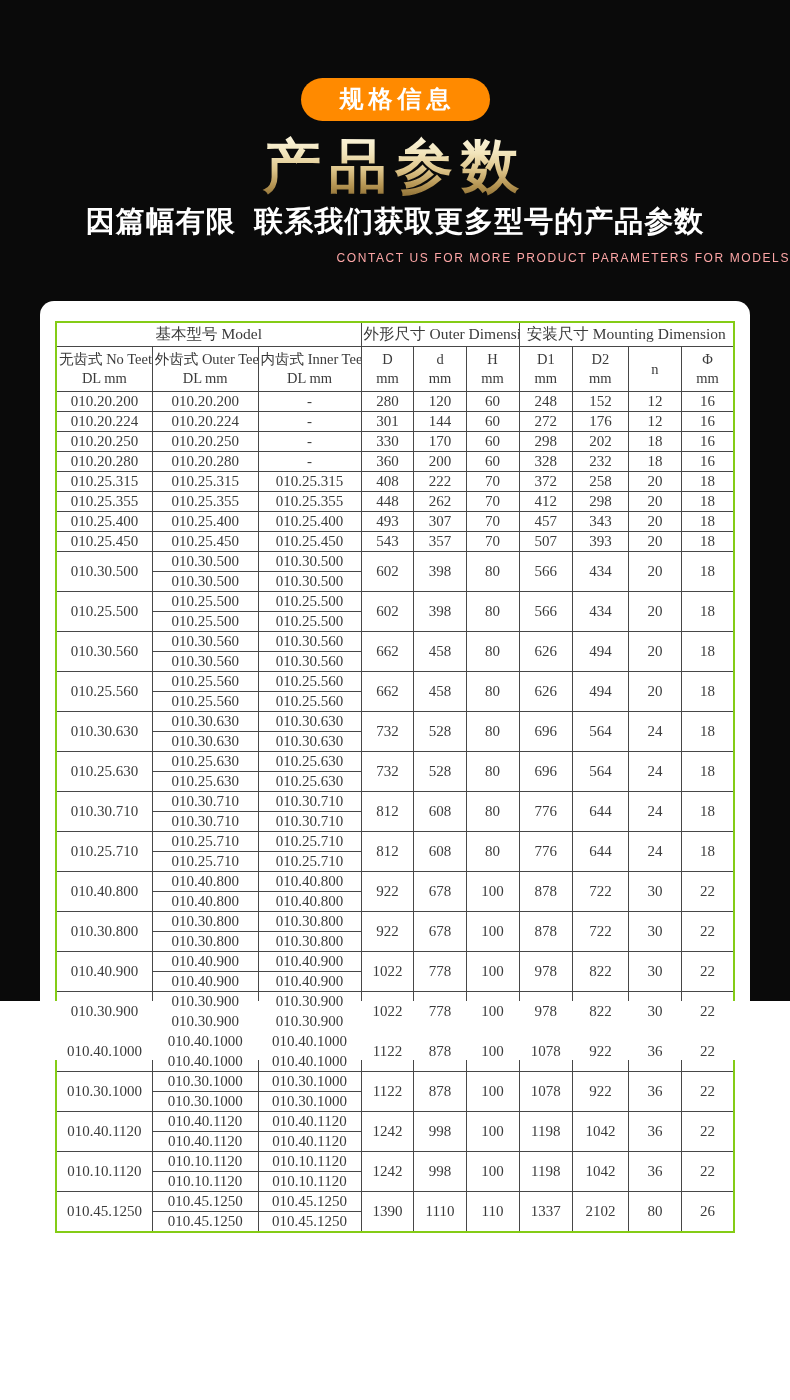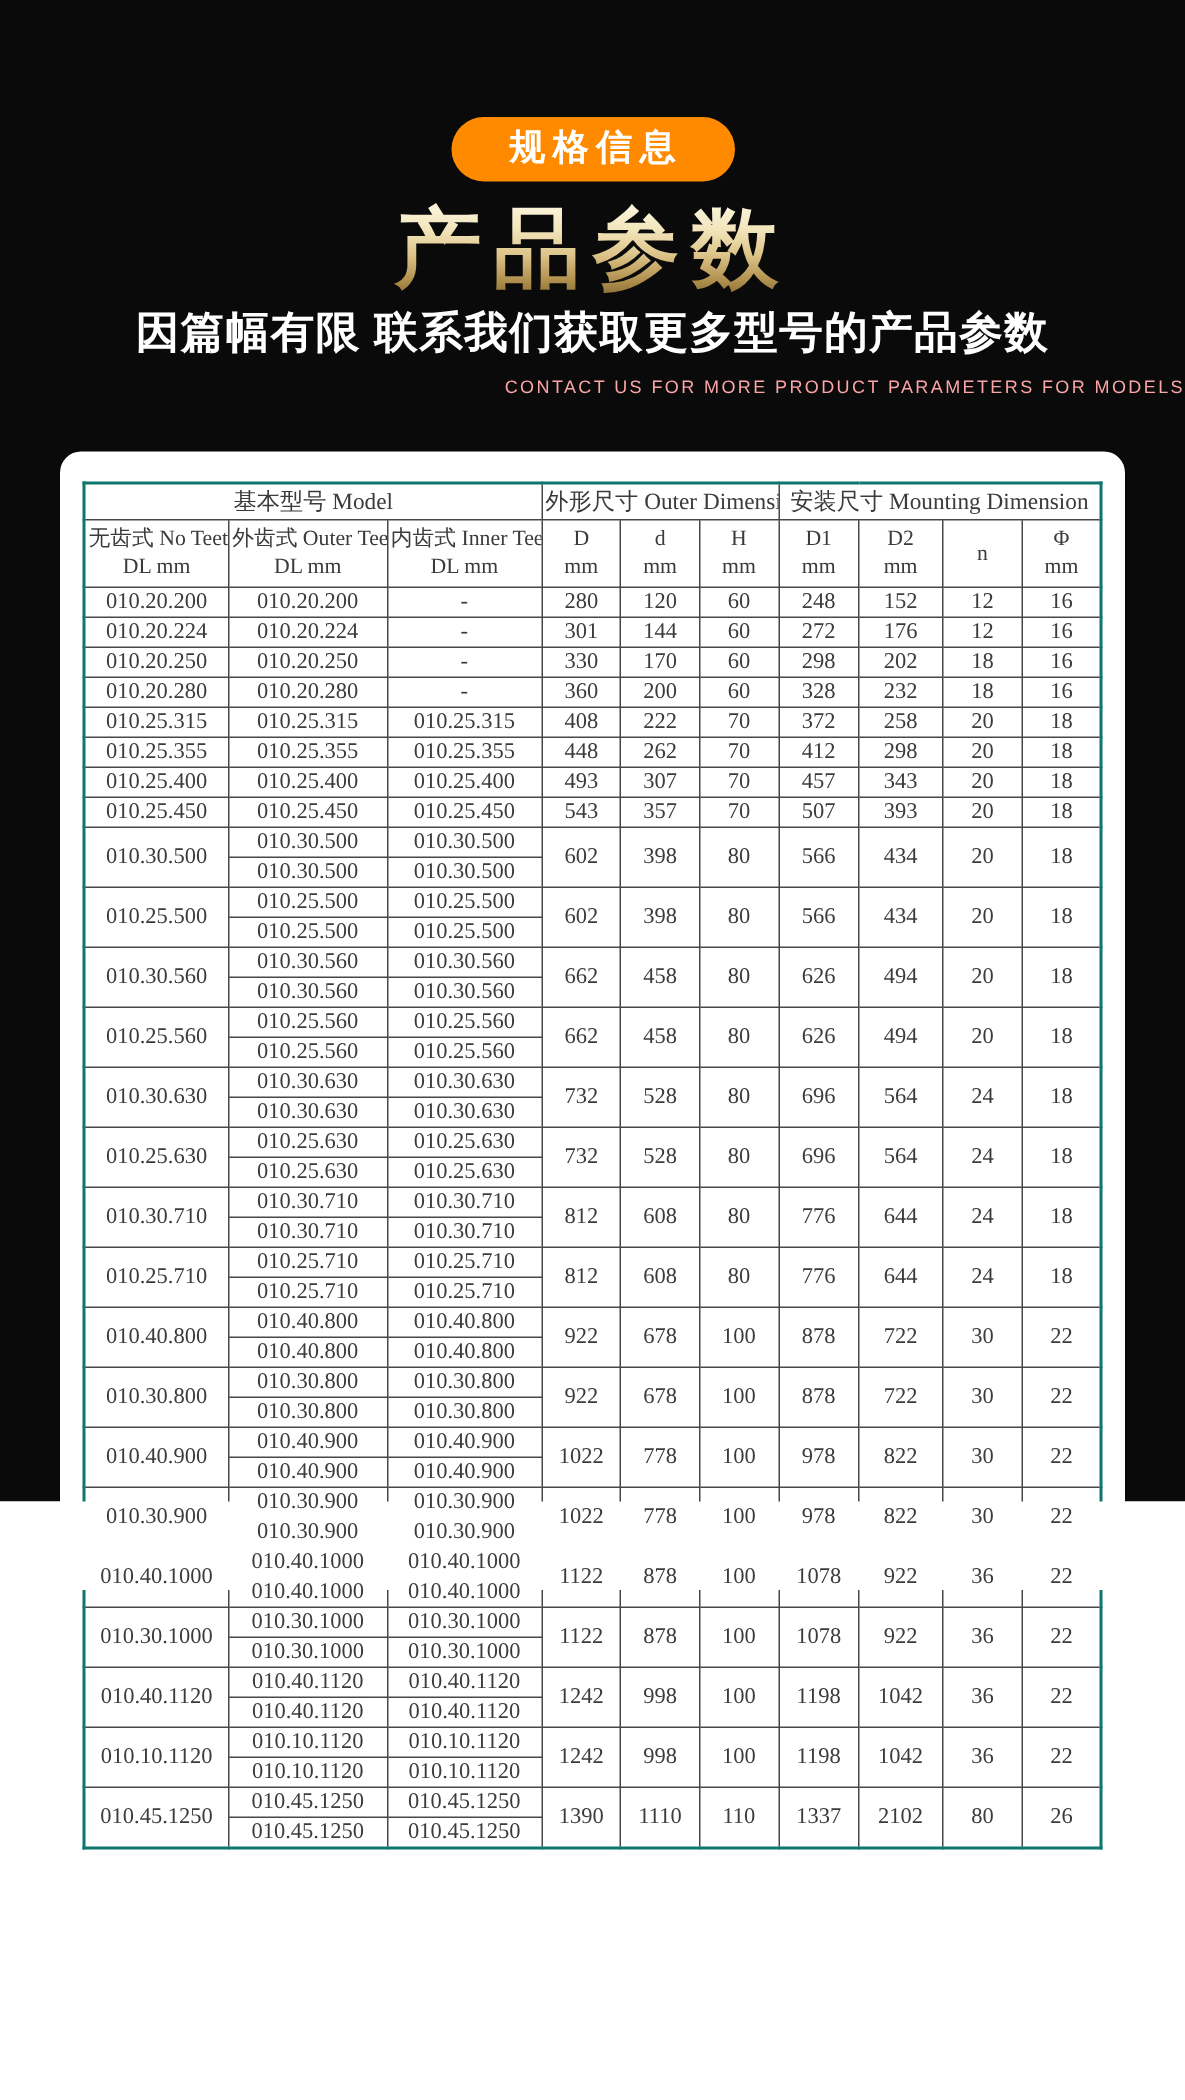--- a/index.html
+++ b/index.html
@@ -37,20 +37,21 @@
     color: transparent;
     text-shadow: none;
   }
 
   .subtitle-cn {
     margin-top: 2px;
     color: #ffffff;
     font-size: 29px;
     font-weight: bold;
     letter-spacing: 1px;
+    font-family: Liberation Mono, monospace;
   }
 
   .subtitle-en {
     margin-top: 9px;
     color: #fca5a5;
     font-size: 12px;
     font-weight: 500;
     letter-spacing: 1.6px;
     text-align: right;
   }
@@ -64,21 +65,21 @@
     text-align: left;
   }
 
   table.spec {
     width: 100%;
     border-collapse: collapse;
     font-family: "Liberation Serif", "DejaVu Serif", serif;
     color: #3b3b3b;
     table-layout: fixed;
   }
-  table.spec { border: 2px solid #0f766e; padding-left: 32px; }
+  table.spec { border: 2px solid #84cc16; padding-left: 32px; }
   table.spec th, table.spec td {
     border: 1px solid #474747;
     text-align: center;
     vertical-align: middle;
     padding: 0 2px;
     overflow: hidden;
     white-space: nowrap;
   }
   thead tr.grp-row th { height: 25px; font-size: 15.5px; font-weight: normal; }
   thead tr.col-row th { height: 45px; font-size: 14.5px; font-weight: normal; line-height: 1.3; }

